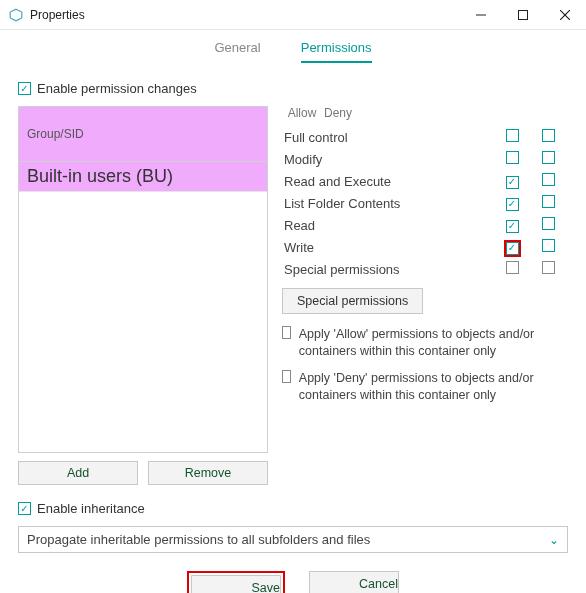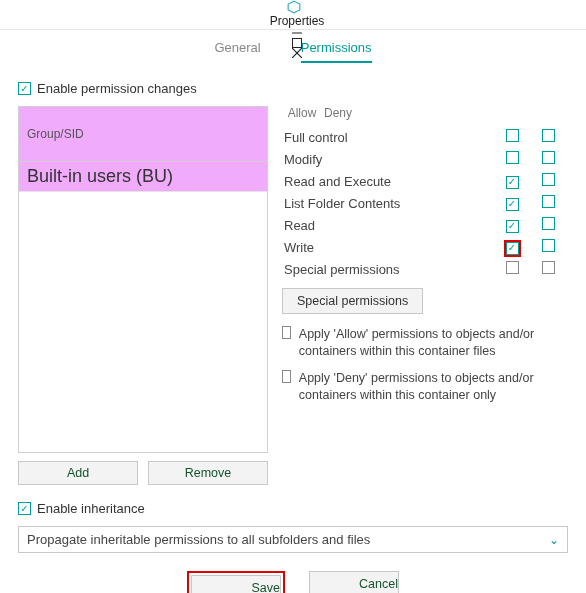--- a/index.html
+++ b/index.html
@@ -12,21 +12,20 @@
     width: 586px;
     height: 593px;
     overflow: hidden;
   }
   .titlebar {
     display: flex;
     align-items: center;
     height: 30px;
     padding: 0 0 0 8px;
     border-bottom: 1px solid #e5e5e5;
-    flex-direction: column;
   }
   .titlebar .app-icon {
     width: 16px; height: 16px;
     margin-right: 6px;
     display:flex;align-items:center;justify-content:center;
   }
   .titlebar .title { flex: 0 0 auto; font-size: 12px; color:#222;}
   .titlebar .spacer { flex: 1; }
   .winbtn {
     width: 42px; height: 30px;
@@ -207,21 +206,21 @@
             <span class="col"><span class="chk gray"></span></span>
           </div>
         </div>
 
       <div class="sp-btn-wrap">
         <span class="sp-btn">Special permissions</span>
       </div>
 
       <div class="apply-block">
         <span class="chk gray"></span>
-        <span class="txt">Apply 'Allow' permissions to objects and/or containers within this container files</span>
+        <span class="txt">Apply 'Allow' permissions to objects and/or containers within this container only</span>
       </div>
       <div class="apply-block">
         <span class="chk gray"></span>
         <span class="txt">Apply 'Deny' permissions to objects and/or containers within this container only</span>
       </div>
     </div>
   </div>
 
   <div class="inherit-block">
     <div class="checkline">

